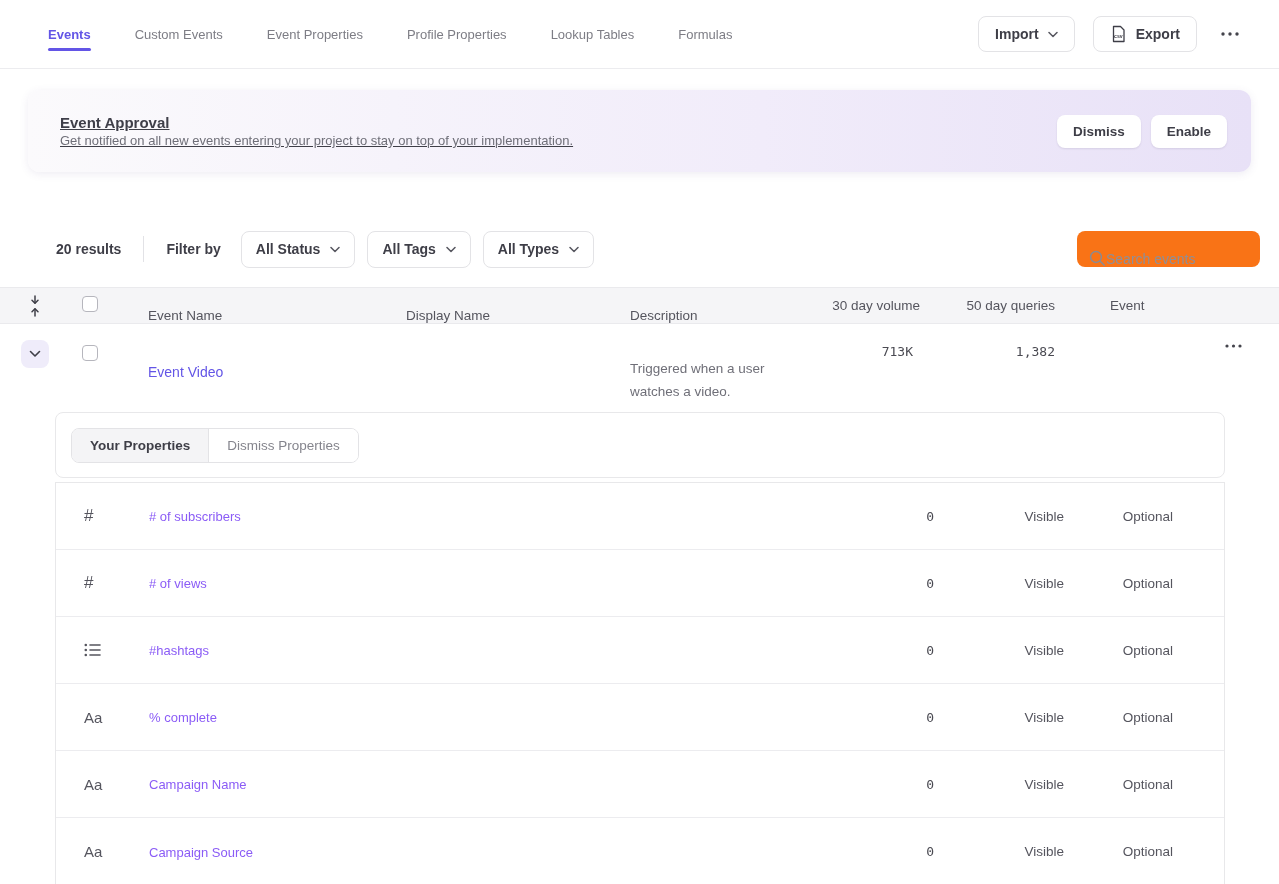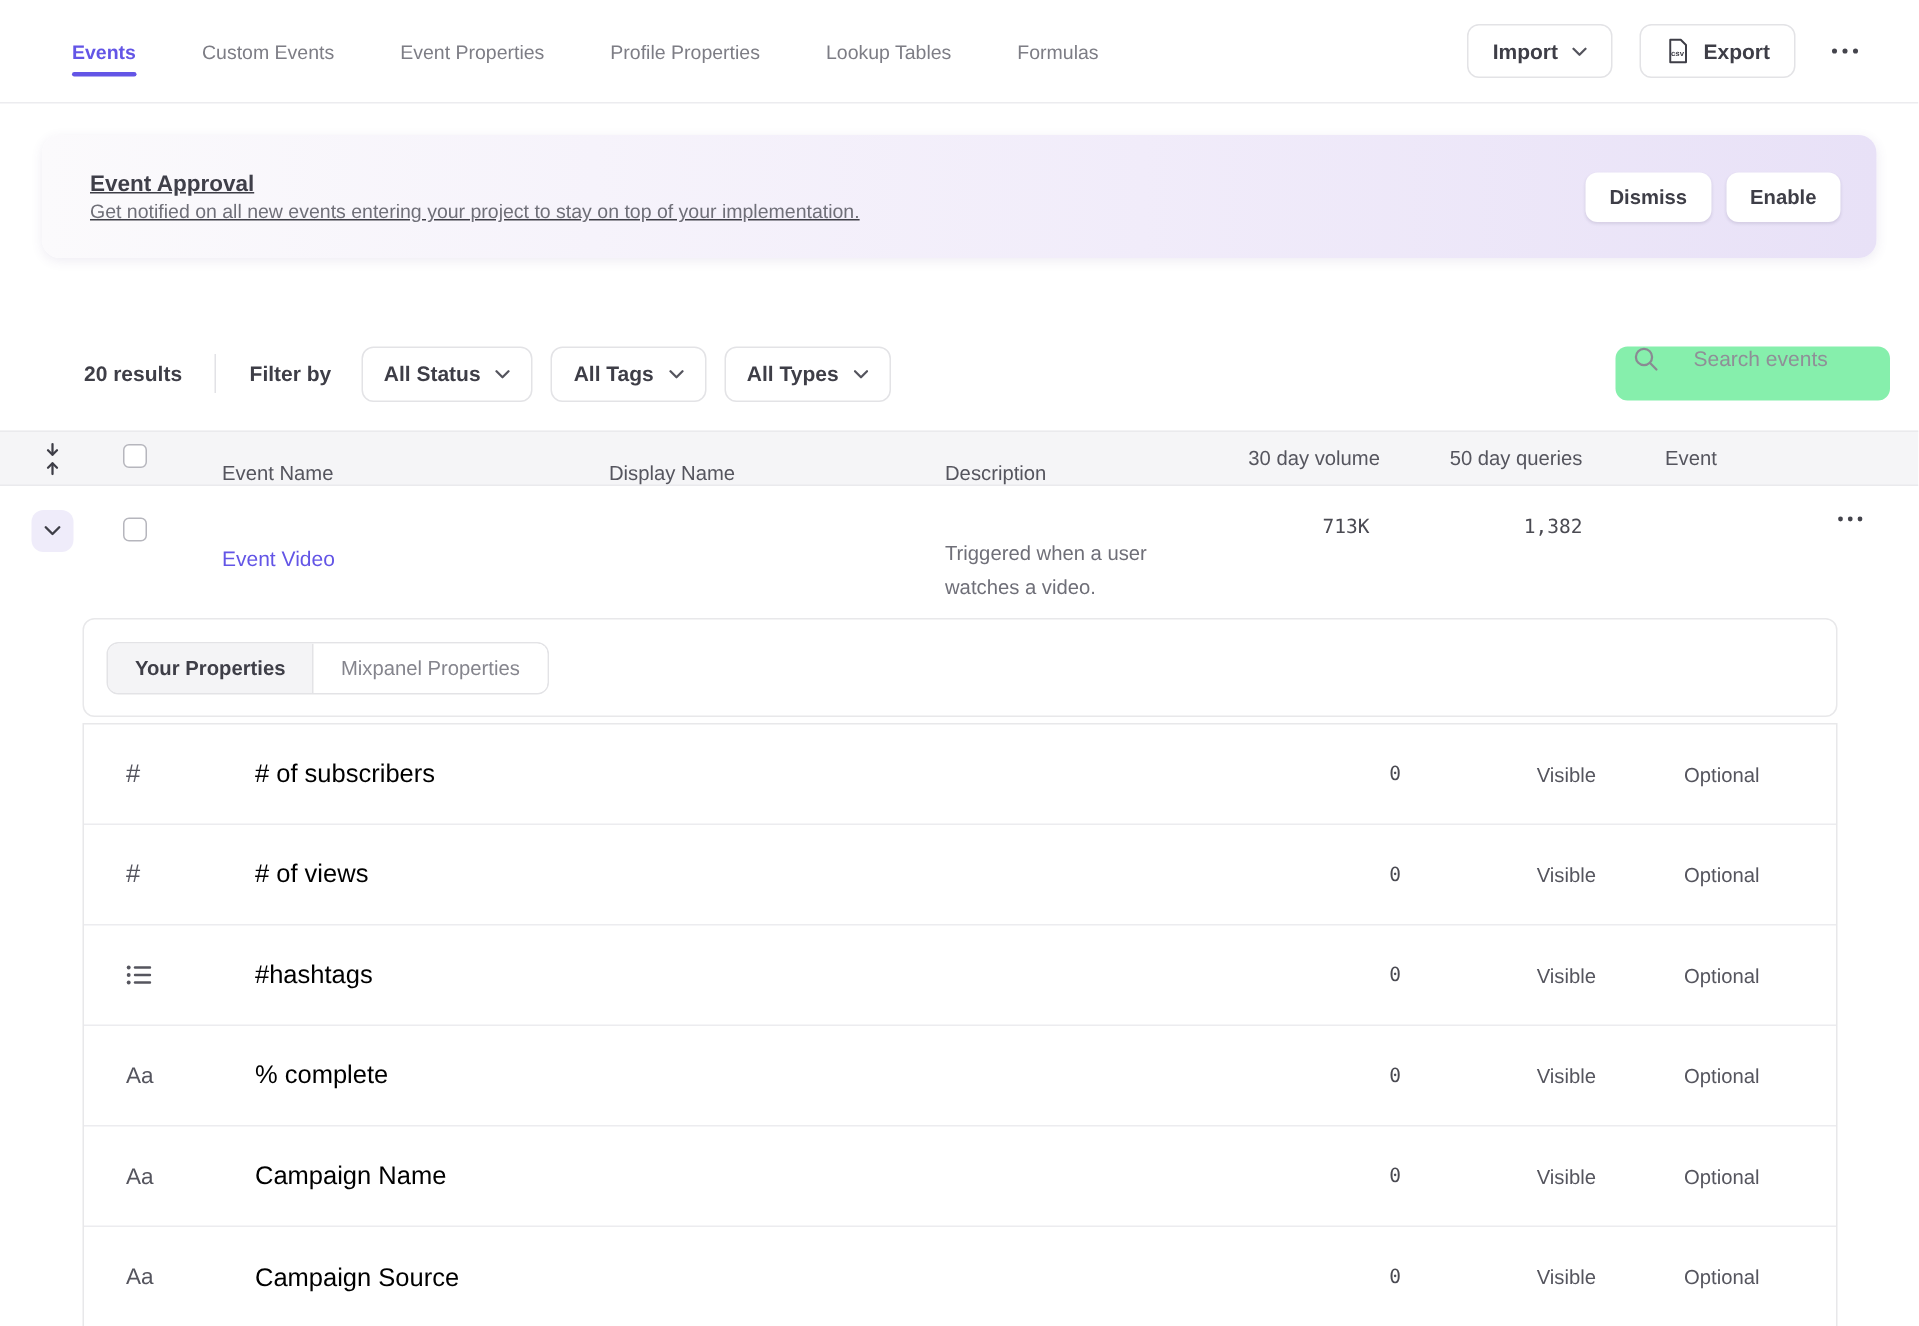--- a/index.html
+++ b/index.html
@@ -68,22 +68,22 @@
   }
   .results-count { font-size:14px; font-weight:600; color:#3e3e47; }
   .v-divider { width:1px; height:26px; background:#e2e2e6; margin:0 22px; }
   .filter-by { font-size:14px; font-weight:600; color:#3e3e47; margin-right:20px; }
   .dropdown {
     border:1px solid #e3e3e6; border-radius:8px; background:#fff;
     height:37px; padding:0 14px; display:inline-flex; align-items:center; gap:10px;
     font-size:14px; font-weight:600; color:#3e3e47; cursor:pointer; margin-right:12px;
   }
   .search-box {
-    margin-left:auto; width:183px; height:36px; background:#86efac; border-radius:8px;
-    display:flex; align-items:flex-start; padding:0 12px; gap:23px;
+    margin-left:auto; width:183px; height:36px; background:#f97316; border-radius:8px;
+    display:flex; align-items:flex-end; padding:0 12px; gap:0;
   }
   .search-box input {
     border:none; background:transparent; outline:none; width:100%;
     font-family:"Liberation Sans",sans-serif; font-size:14px; color:#3e3e47;
   }
   .search-box input::placeholder { color:#8f8f97; }
 
   
   .trow {
     display:grid;
@@ -135,21 +135,21 @@
   .prow {
     display:grid;
     grid-template-columns:93px 645px 140px 130px 109px 1fr;
     height:67px; align-items:center;
     border-bottom:1px solid #ececef;
   }
   .prow:last-child { border-bottom:none; }
   .picon { padding-left:28px; color:#55555e; font-size:17px; }
   .picon.aa { font-size:15px; font-weight:500; }
   .picon svg { display:block; }
-  .prop-name { color:#000000; font-size:17px; text-decoration:none; cursor:pointer;margin-left:21px; }
+  .prop-name { color:#8b5cf6; font-size:13px; text-decoration:none; cursor:pointer; }
   .pcount { text-align:right; font-size:13px; color:#4a4a52; }
   .ptext { text-align:right; font-size:13.5px; color:#55555e; }
 </style>
 </head>
 <body>
 
 <div class="topnav">
   <div class="nav-tabs">
     <div class="nav-tab active">Events</div>
     <div class="nav-tab">Custom Events</div>
@@ -288,21 +288,21 @@
           </svg>
       </span>
     </button>
   </div>
 </div>
 
 <div class="panel">
   <div class="panel-tabs-card">
     <div class="segmented">
       <div class="segment active">Your Properties</div>
-      <div class="segment inactive">Mixpanel Properties</div>
+      <div class="segment inactive">Dismiss Properties</div>
     </div>
   </div>
 
   <div class="rows-card">
 
     <div class="prow">
       <div class="picon">#</div>
       <div><a class="prop-name"># of subscribers</a></div>
       <div class="pcount mono">0</div>
       <div class="ptext">Visible</div>

